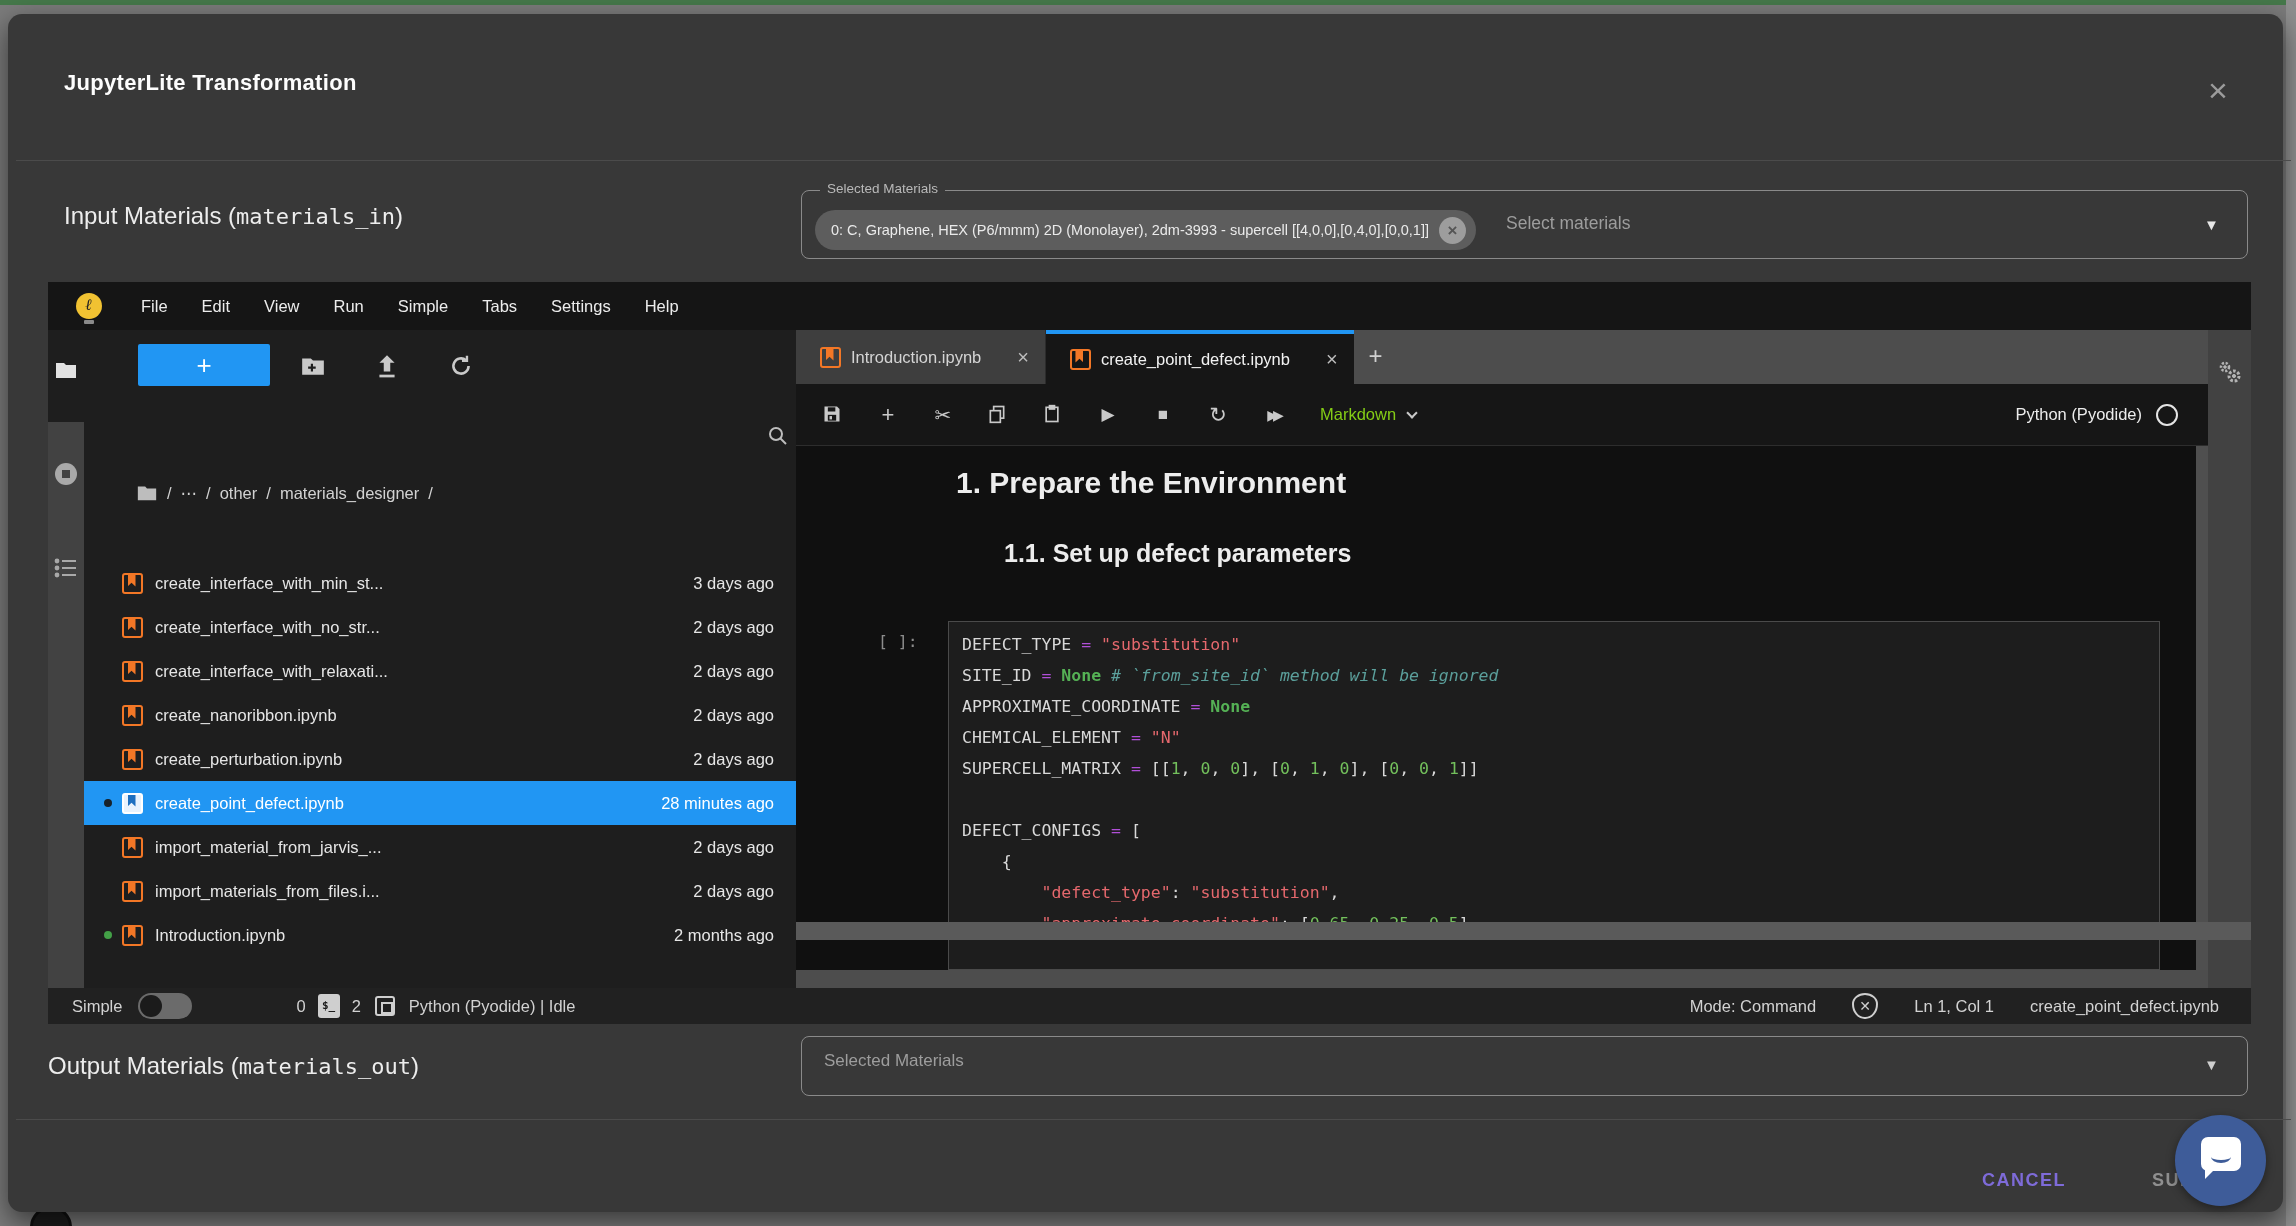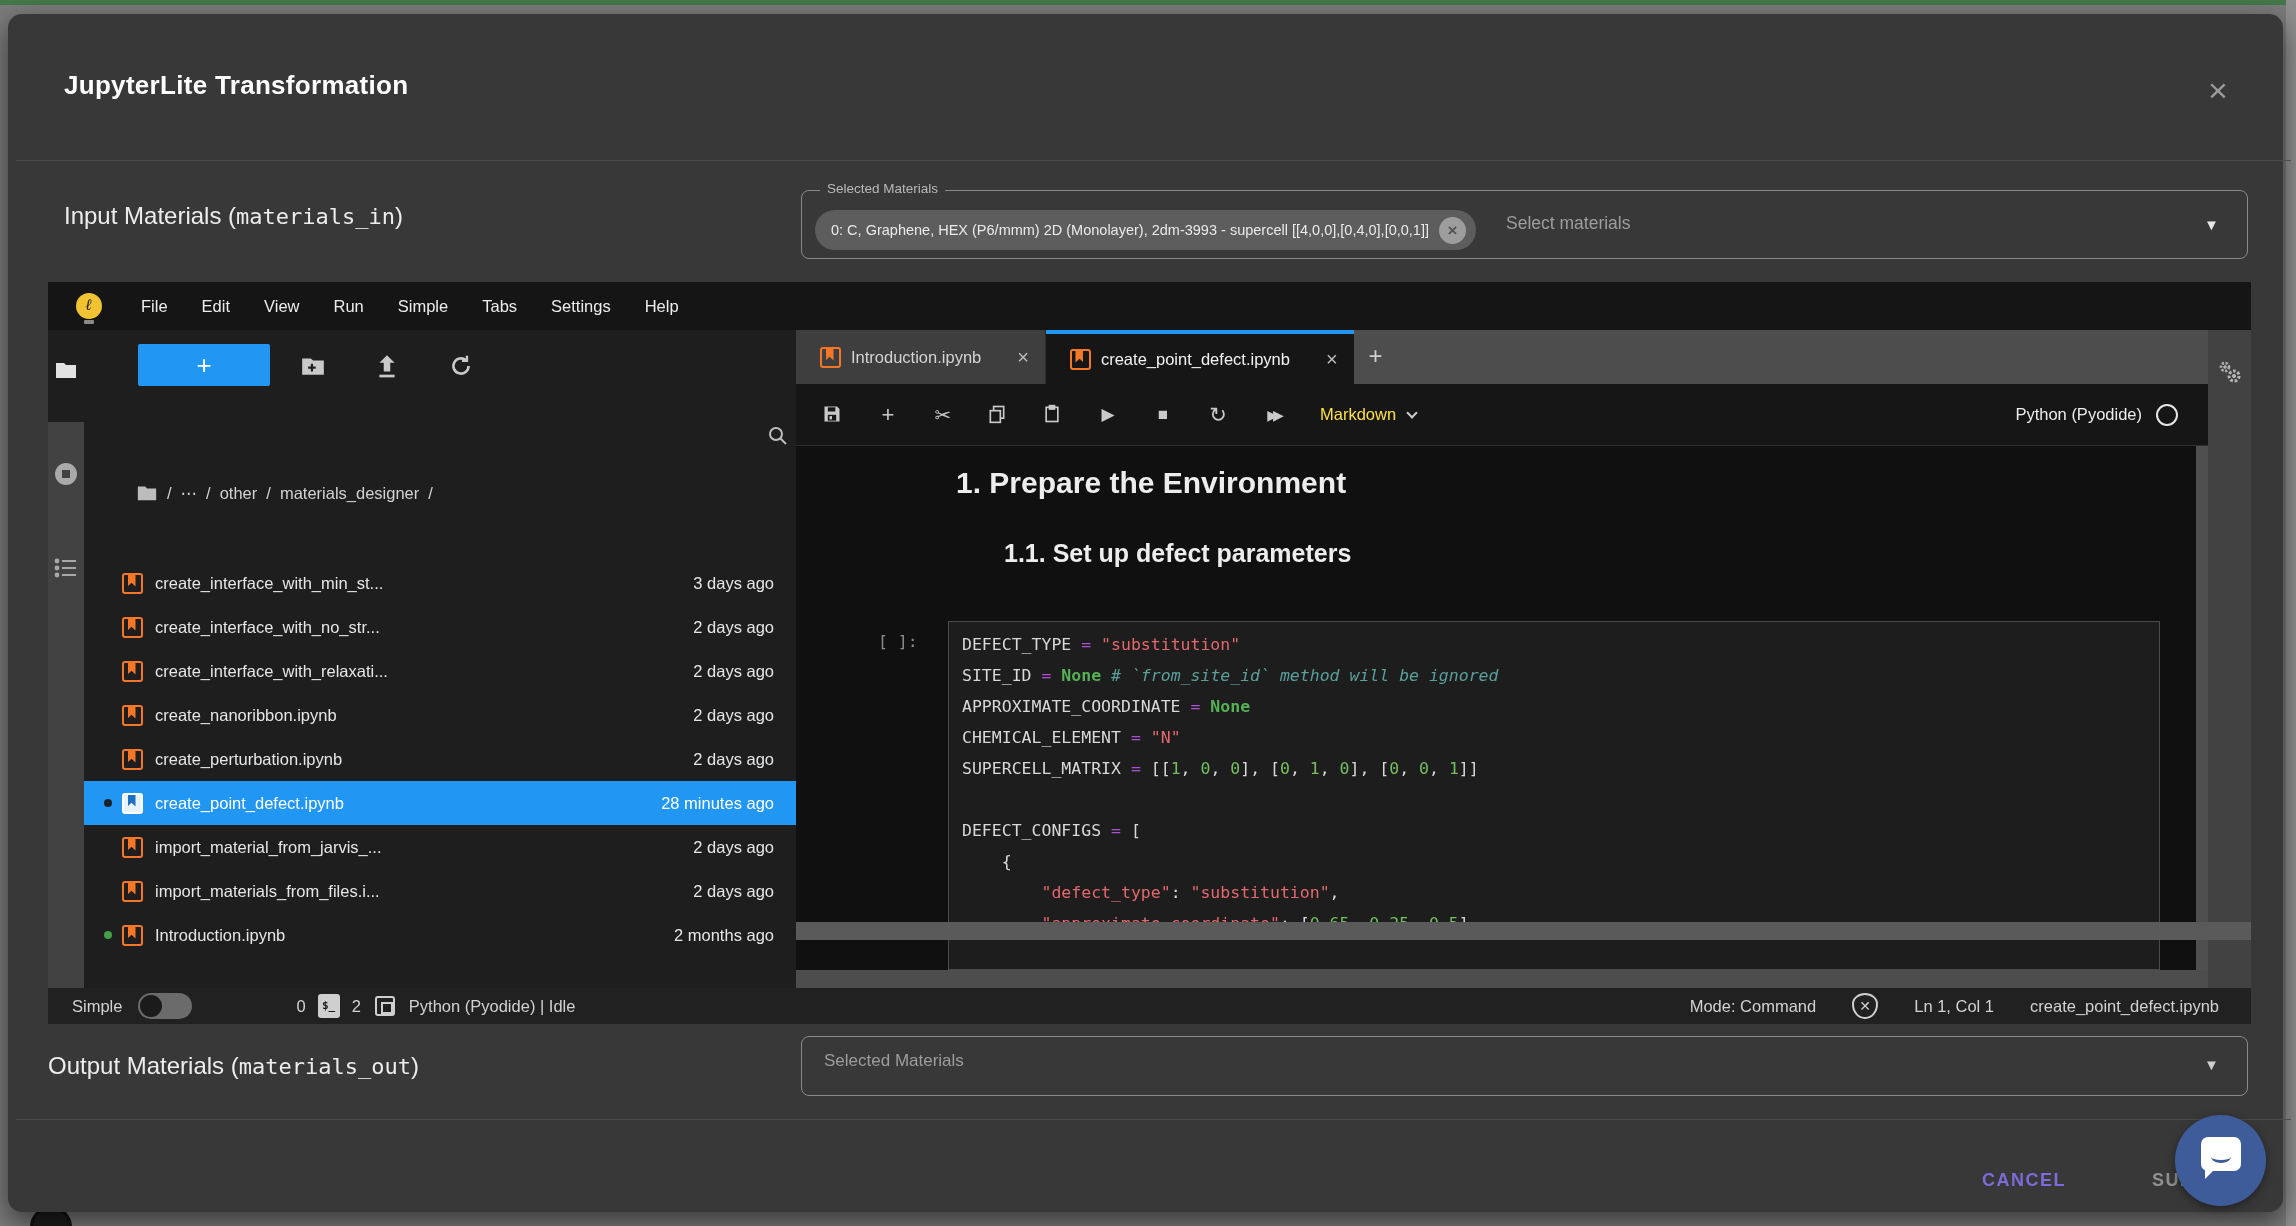--- a/index.html
+++ b/index.html
@@ -10,21 +10,21 @@
 
   
   .green-strip { left:0; top:0; width:2296px; height:5px; background:#45784a; }
   .right-band  { left:2286px; top:0; width:10px; height:1226px; background:#8f8f8f; }
   .bl-partial  { left:30px; top:1206px; width:42px; height:42px; border-radius:50%;
                  background:#1d1d1d; border:3px solid #101010; }
 
   
   .dialog { left:8px; top:14px; width:2275px; height:1198px; background:#383838;
             border-radius:14px; box-shadow:0 10px 28px rgba(0,0,0,.55); }
-  .dlg-title { left:56px; top:56px; font-size:26px; font-weight:700; color:#fdfdfd; letter-spacing:.3px; }
+  .dlg-title { left:56px; top:56px; font-size:22px; font-weight:700; color:#fdfdfd; letter-spacing:.3px; }
   .dlg-close { left:2188px; top:56px; width:44px; height:44px; color:#9b9b9b; font-size:34px;
                line-height:40px; text-align:center; cursor:pointer; }
   .hdr-divider { left:8px; top:146px; width:2275px; height:1px; background:#4b4b4b; }
 
   .section-label { color:#ededed; font-size:24px;text-align:center; }
   .section-label .mono { font-family:"DejaVu Sans Mono", monospace; font-size:22px; }
   .lbl-input  { left:56px; top:188px; }
   .lbl-output { left:40px; top:1038px; }
 
   
@@ -120,21 +120,21 @@
   .tab .tab-close { color:#bdbdbd; font-size:20px; margin-left:26px; cursor:pointer; }
   .tab.active { background:#161616; border-top:4px solid #2196f3; border-right:none; }
   .tab.active .tab-label { color:#f2f2f2; }
   .tab-add { width:44px; height:54px; color:#d0d0d0; font-size:24px; text-align:center;
              line-height:52px; cursor:pointer; }
   .nb-toolbar { position:absolute; left:0; top:54px; width:1412px; height:62px; background:#161616;
                 border-bottom:1px solid #2d2d2d; display:flex; align-items:center; }
   .tb-ico { width:22px; height:22px; margin-left:33px; color:#c9c9c9; font-size:17px; text-align:center;
             line-height:22px; cursor:pointer; flex:0 0 22px; }
   .tb-ico svg { display:block; }
-  .celltype { margin-left:36px; color:#fde047; font-size:16.5px; display:flex; align-items:center;
+  .celltype { margin-left:36px; color:#84cc16; font-size:16.5px; display:flex; align-items:center;
               gap:12px; cursor:pointer; }
   .chev { width:8px; height:8px; border-right:2px solid #c9c9c9; border-bottom:2px solid #c9c9c9;
           transform:rotate(45deg); margin-top:-4px; }
   .kernel-box { margin-left:auto; margin-right:30px; display:flex; align-items:center; gap:14px; }
   .kernel-name { color:#ececec; font-size:16.5px; }
   .kernel-status { width:22px; height:22px; border:2px solid #e4e4e4; border-radius:50%; }
 
   .nb-content { position:absolute; left:0; top:116px; width:1400px; height:524px; background:#101010;
                 overflow:hidden; }
   .md-h1 { position:absolute; left:160px; top:20px; color:#ededed; font-size:30px; font-weight:700; }

